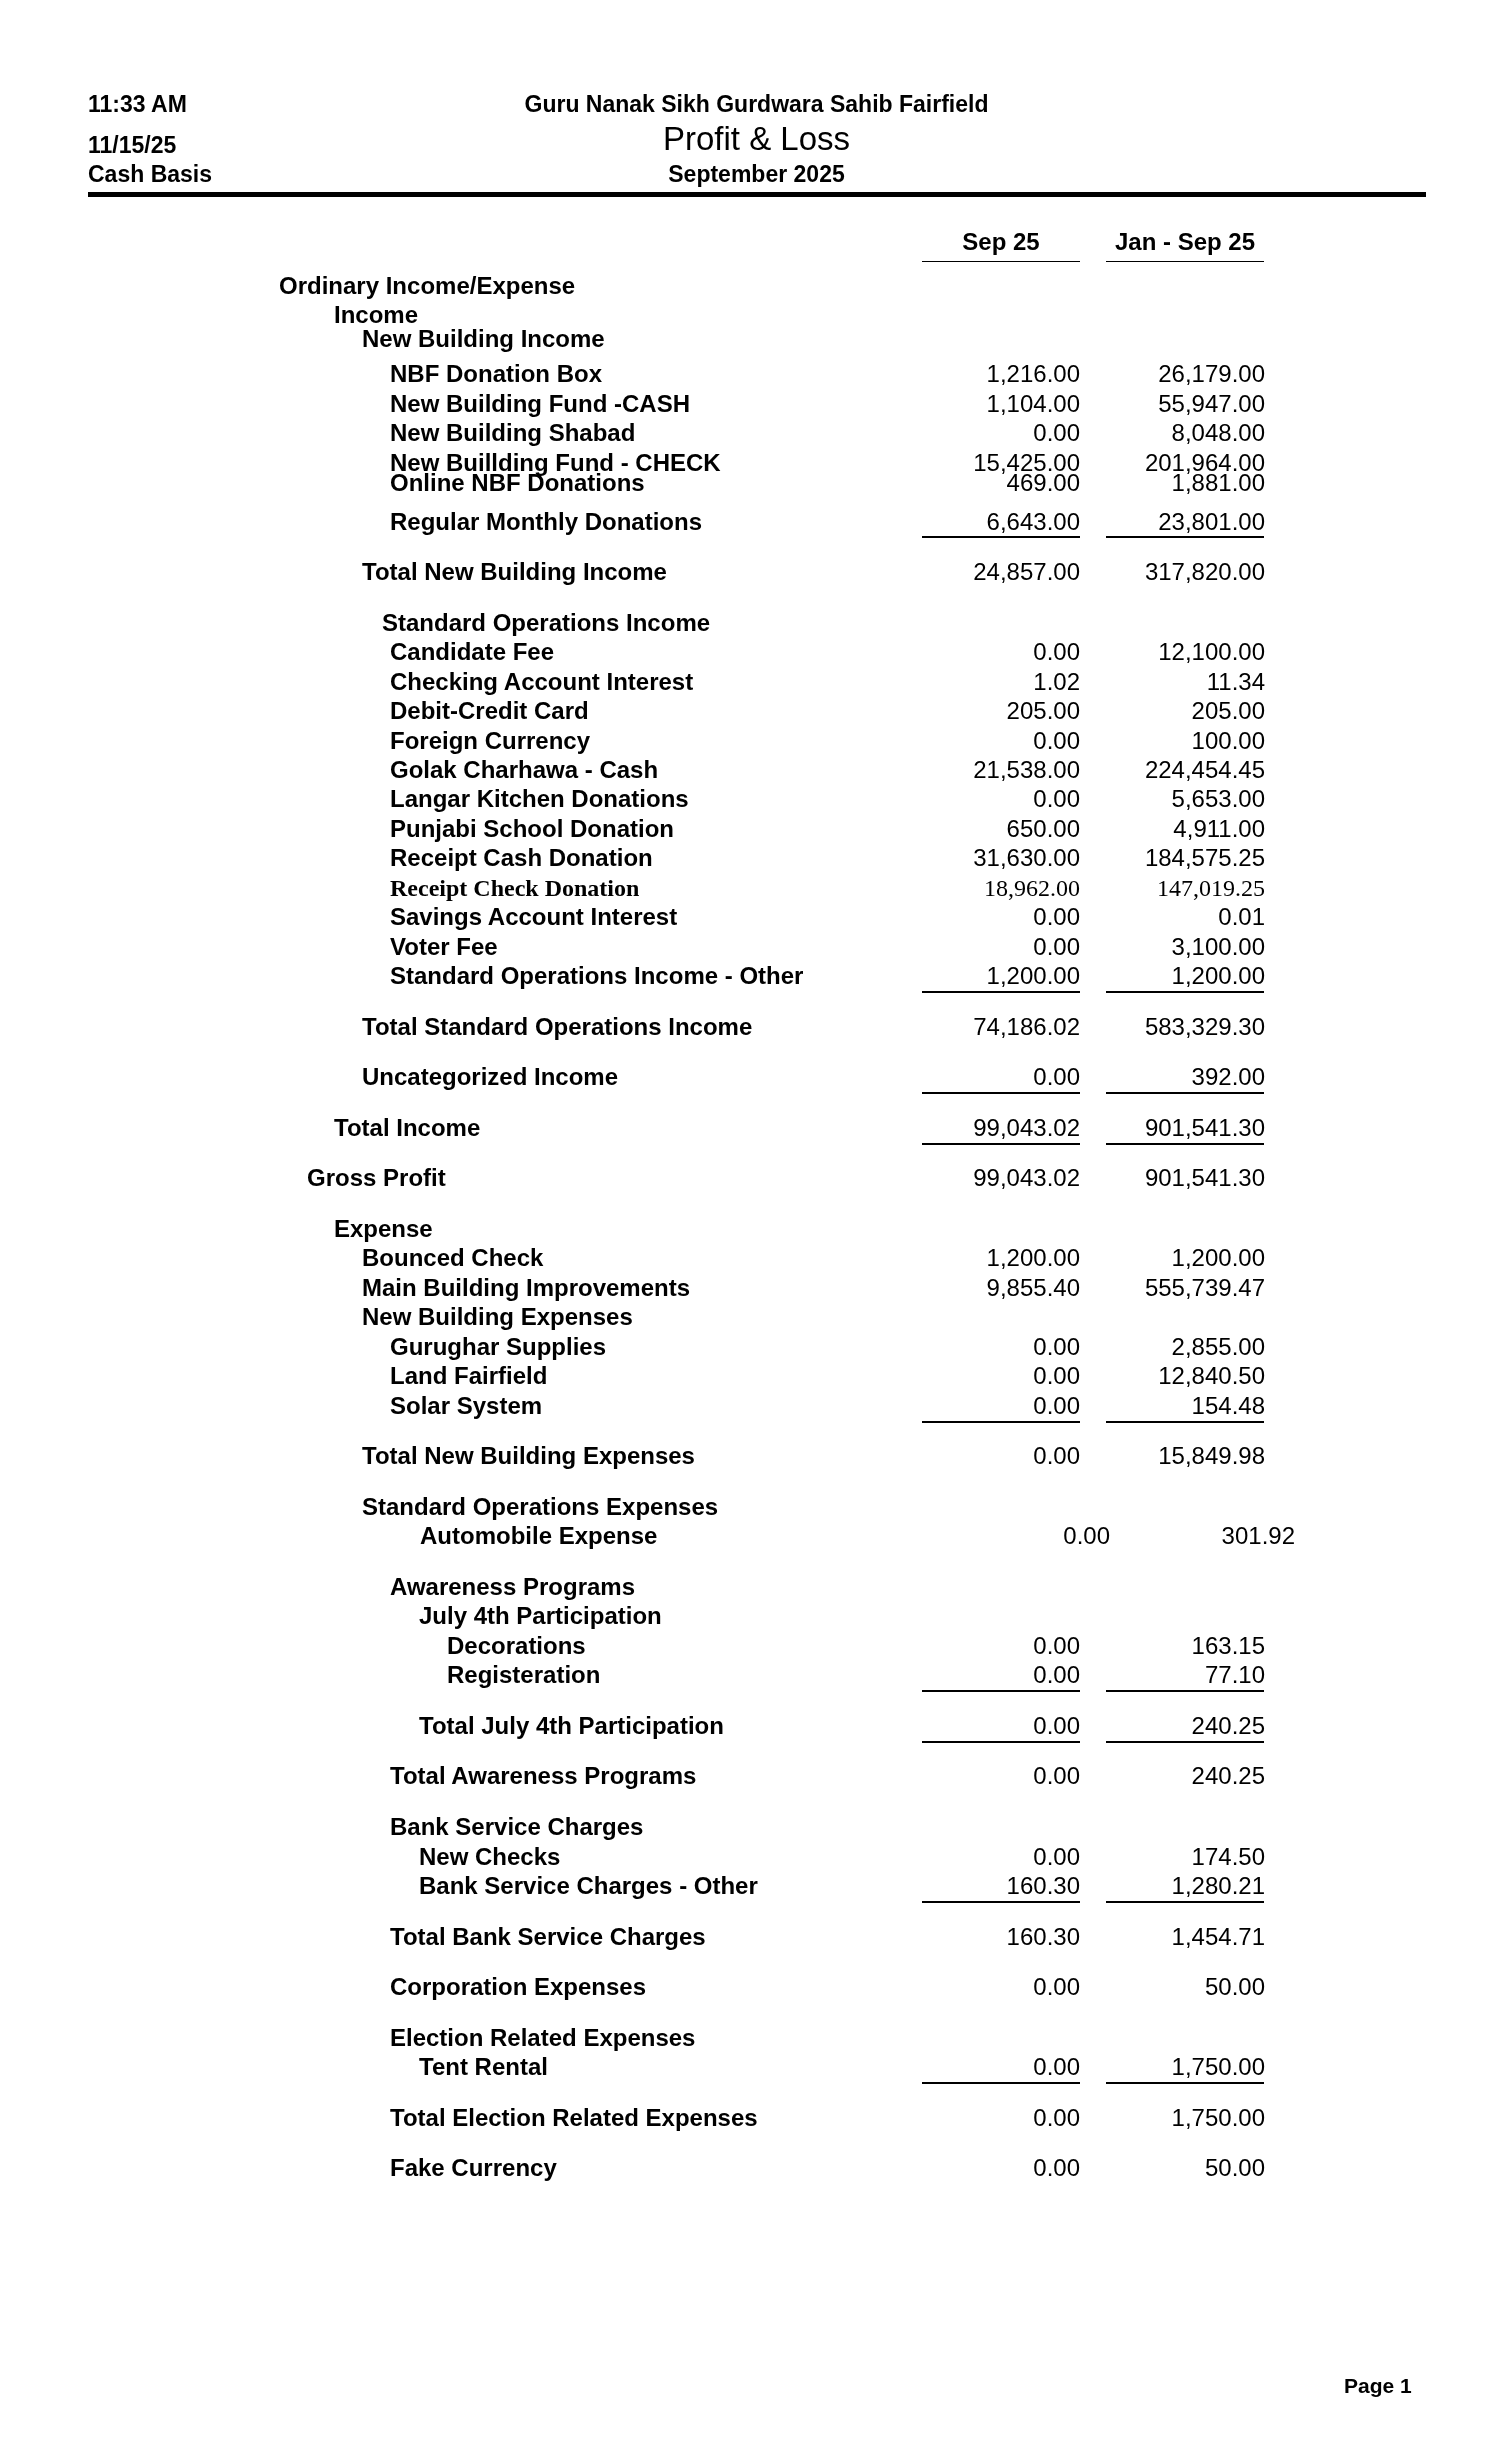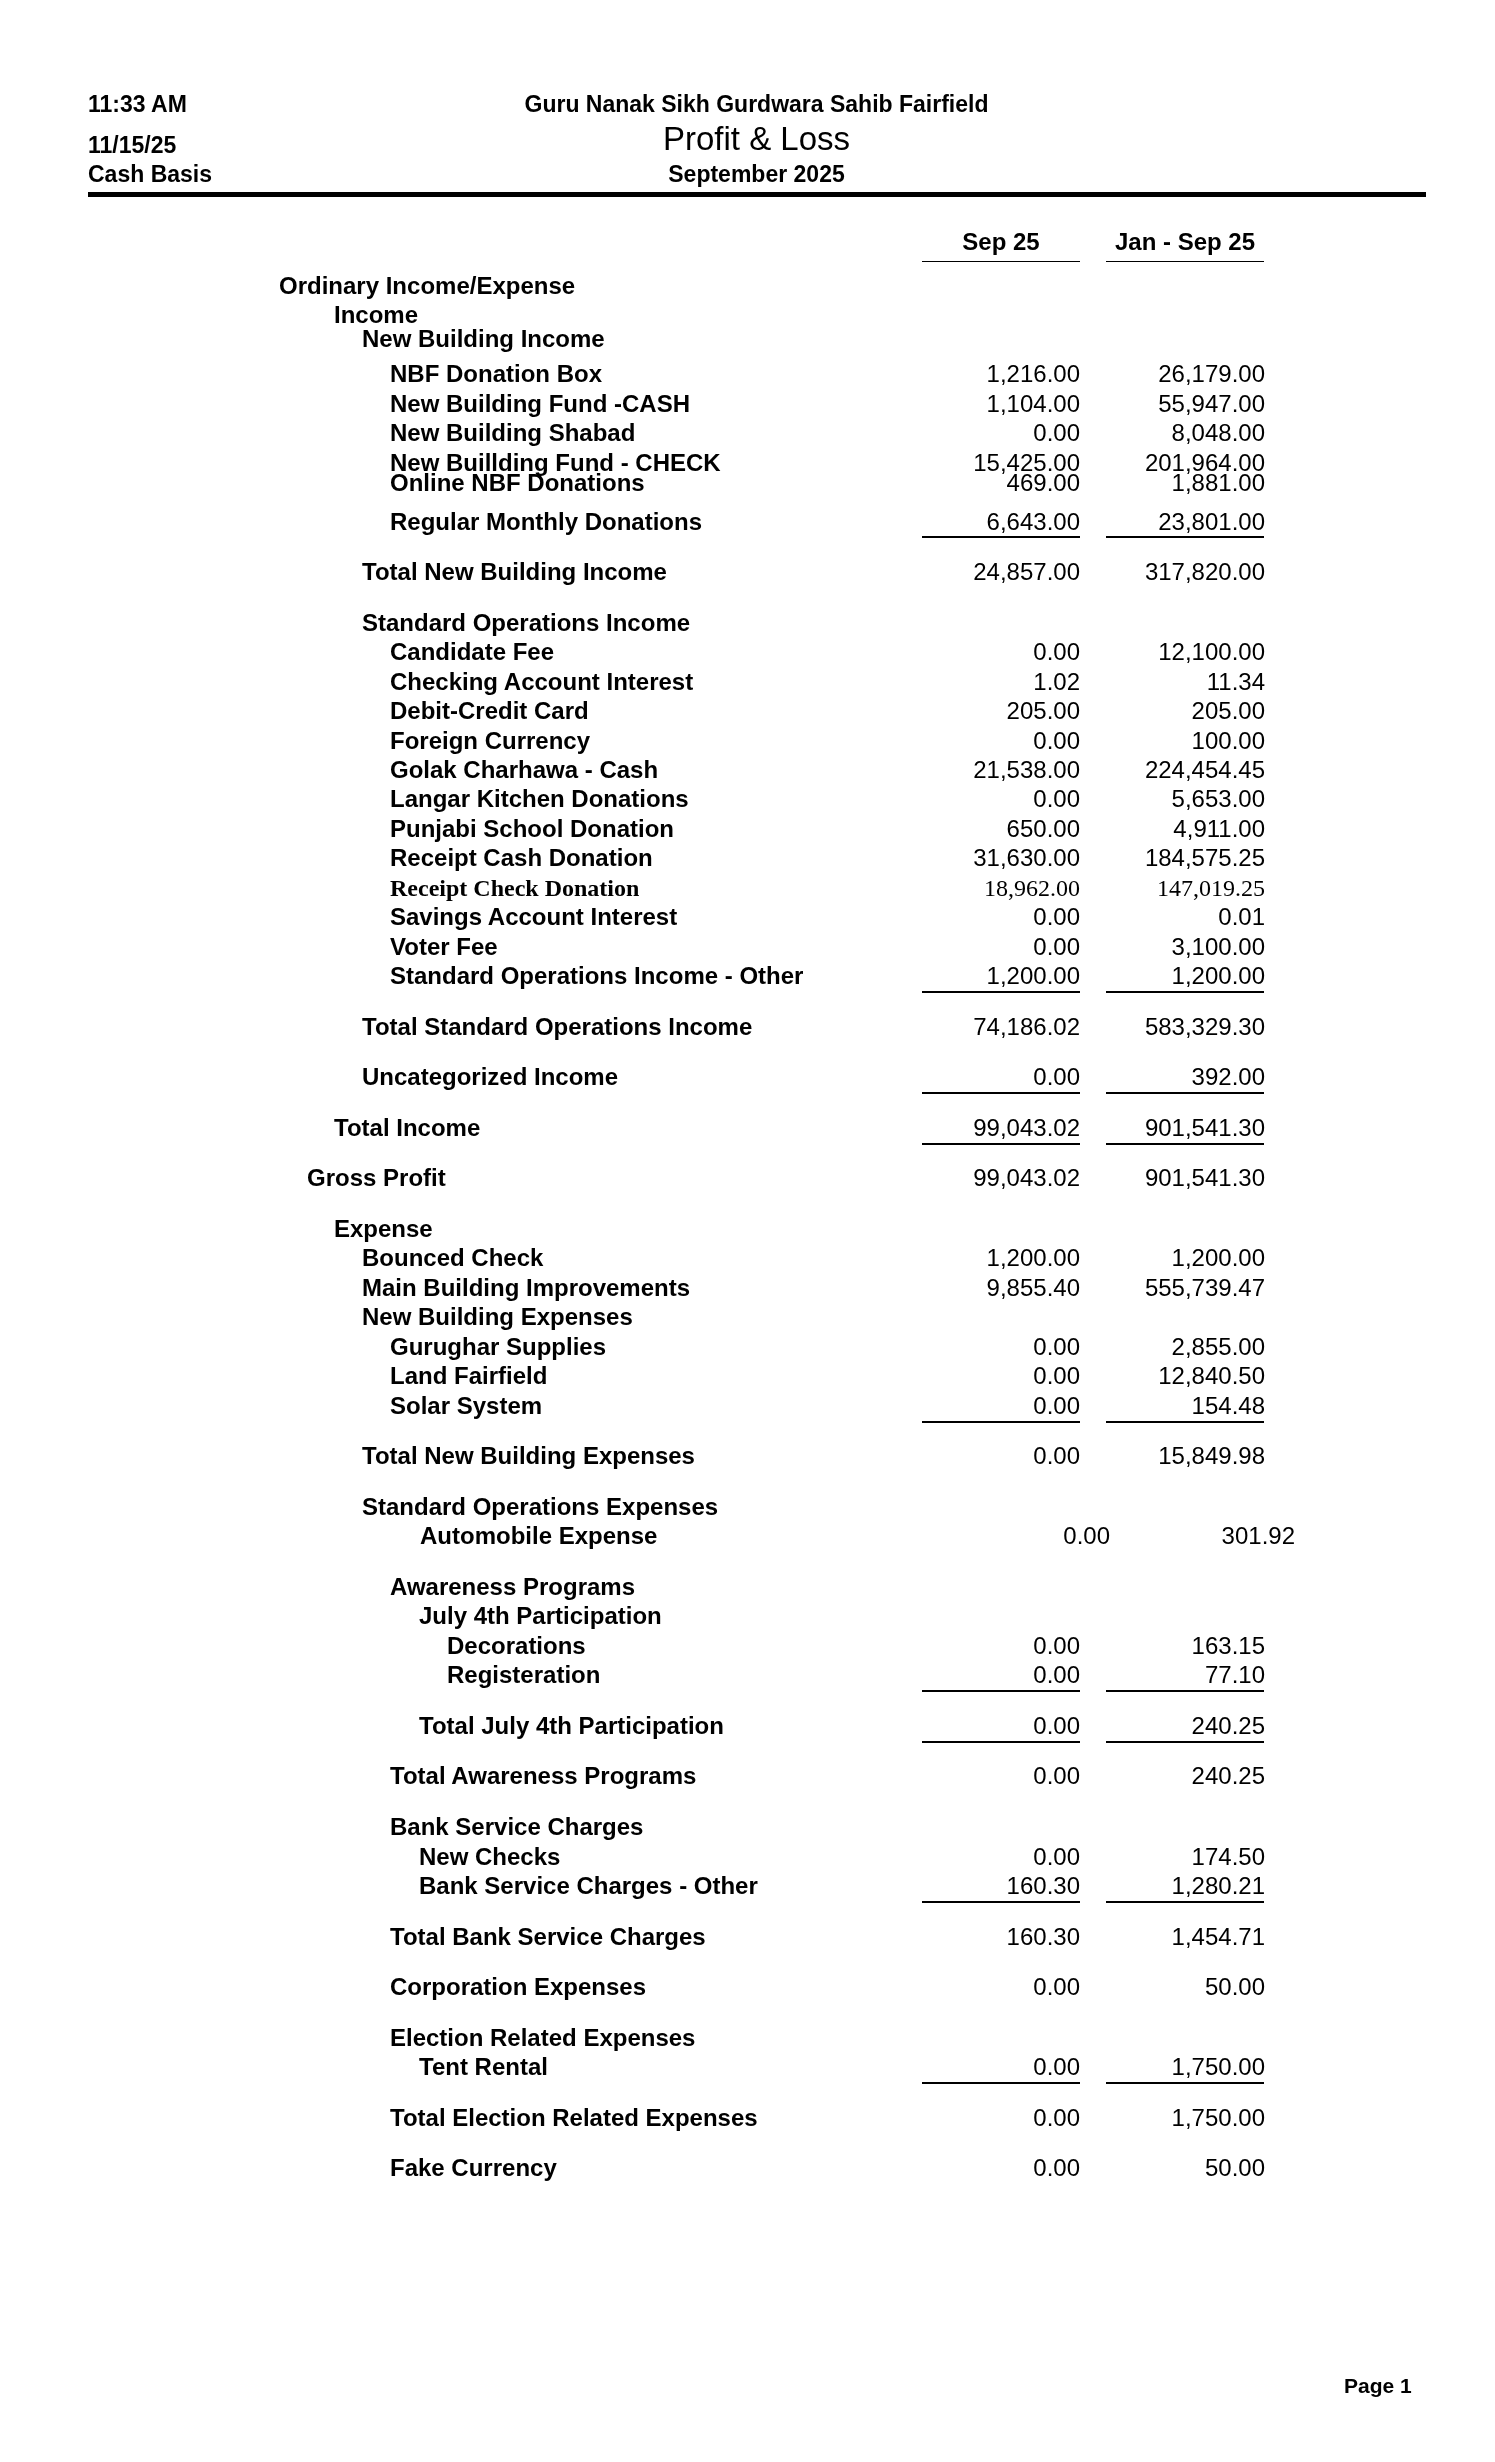--- a/index.html
+++ b/index.html
@@ -75,21 +75,21 @@
       <span class="v v2">23,801.00</span>
     </div>
     <div class="ul ul1" style="top: 536px;"></div>
     <div class="ul ul2" style="top: 536px;"></div>
     <div class="row" style="top: 557px;">
       <span class="lbl" style="left: 362px;">Total New Building Income</span>
       <span class="v v1">24,857.00</span>
       <span class="v v2">317,820.00</span>
     </div>
     <div class="row" style="top: 608px;">
-      <span class="lbl" style="left: 362px;">Standard Operations Income</span>
+      <span class="lbl" style="left: 382px;">Standard Operations Income</span>
     </div>
     <div class="row" style="top: 637px;">
       <span class="lbl" style="left: 390px;">Candidate Fee</span>
       <span class="v v1">0.00</span>
       <span class="v v2">12,100.00</span>
     </div>
     <div class="row" style="top: 667px;">
       <span class="lbl" style="left: 390px;">Checking Account Interest</span>
       <span class="v v1">1.02</span>
       <span class="v v2">11.34</span>

